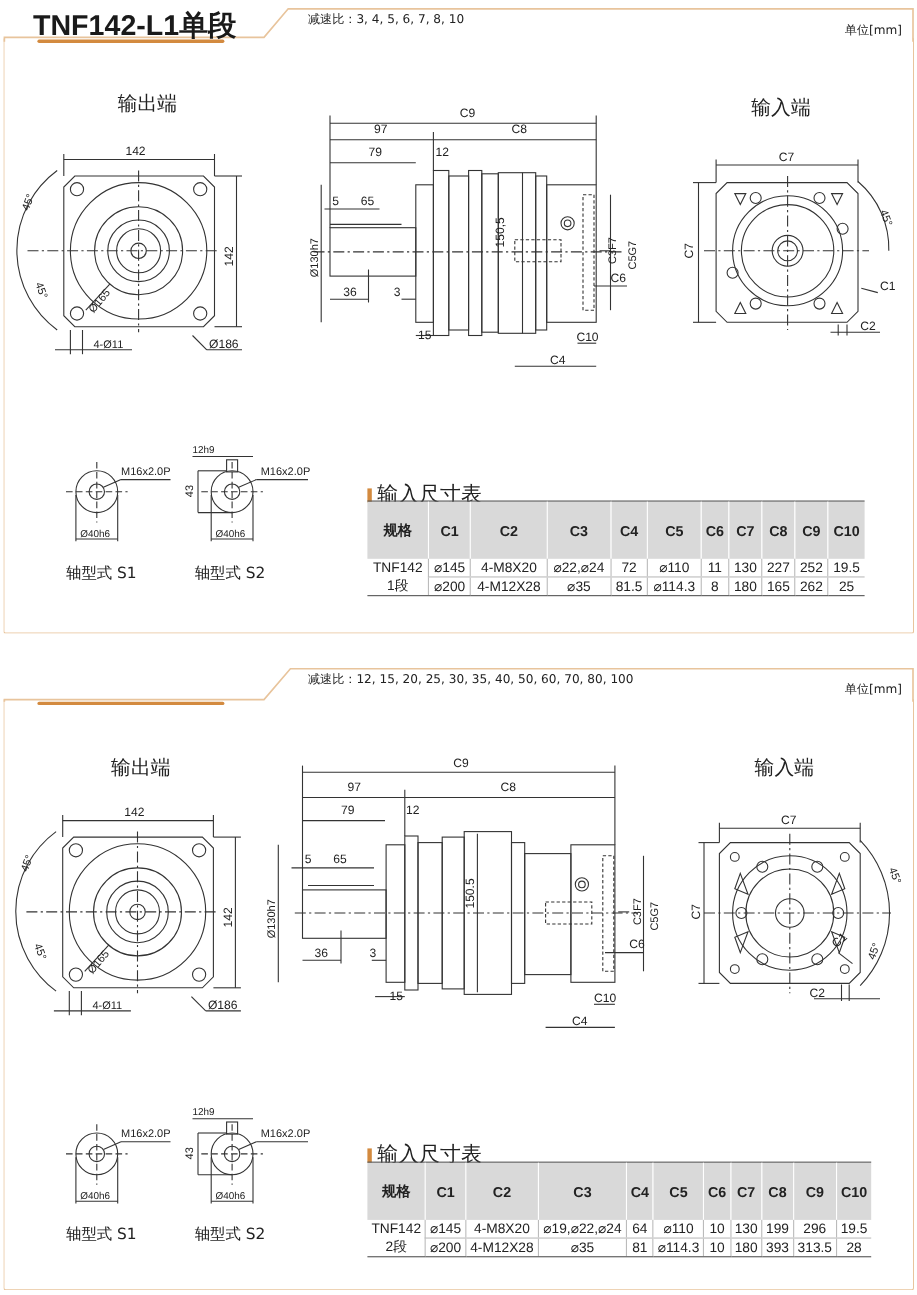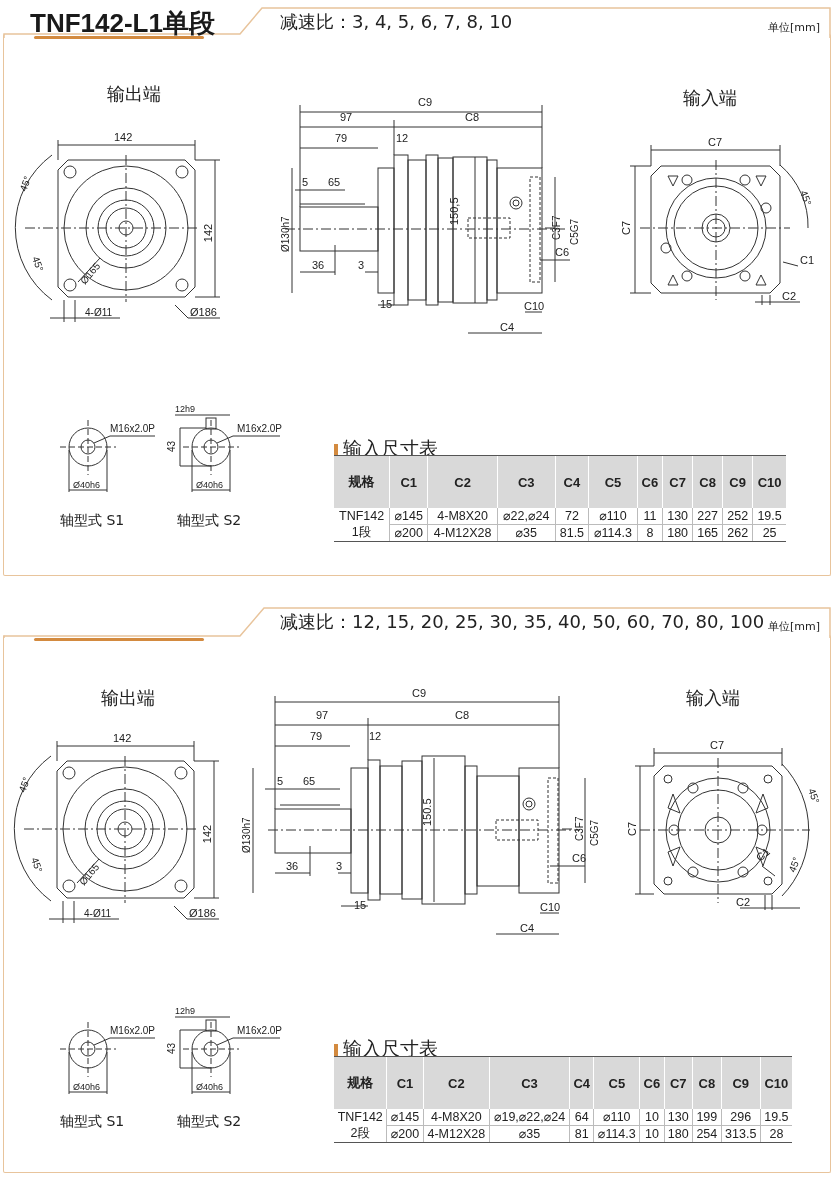--- a/index.html
+++ b/index.html
@@ -16,21 +16,21 @@
 
   .tab-cut { position: absolute; left: 0; top: 0; width: 834px; height: 40px; }
 
   .title { position: absolute; left: 30px; font-family: "Liberation Sans", sans-serif; font-weight: bold; font-size: 26px; color: #1a1a1a; letter-spacing: 0; }
   .sec1 .title { top: 6px; }
   .sec2 .title { top: 8px; }
   .title-underline { position: absolute; left: 34px; width: 170px; height: 3px; background: #d38a3f; border-radius: 2px; }
   .sec1 .title-underline { top: 36px; }
   .sec2 .title-underline { top: 40px; }
 
-  .ratio { position: absolute; left: 280px; font-size: 18px; color: #222; font-family: "DejaVu Sans", sans-serif; }
+  .ratio { position: absolute; left: 280px; font-size: 11px; color: #222; font-family: "DejaVu Sans", sans-serif; }
   .sec1 .ratio { top: 10px; }
   .sec2 .ratio { top: 12px; }
   .unit { position: absolute; right: 14px; font-size: 11px; color: #222; font-family: "DejaVu Sans", sans-serif; }
   .sec1 .unit { top: 20px; }
   .sec2 .unit { top: 21px; }
 
   .view-label { position: absolute; font-size: 18px; color: #222; font-family: "DejaVu Sans", sans-serif; text-align: center; }
   .shaft-label { position: absolute; font-size: 14px; color: #222; font-family: "DejaVu Sans", sans-serif; }
 
   svg.drw { position: absolute; overflow: visible; }
@@ -496,19 +496,19 @@
       </tr>
       <tr class="r2">
         <td>2段</td>
           <td>⌀200</td>
           <td>4-M12X28</td>
           <td>⌀35</td>
           <td>81</td>
           <td>⌀114.3</td>
           <td>10</td>
           <td>180</td>
-          <td>254</td>
+          <td>393</td>
           <td>313.5</td>
           <td>28</td>
       </tr>
     </tbody>
   </table>
 </div>
 
 </body></html>

